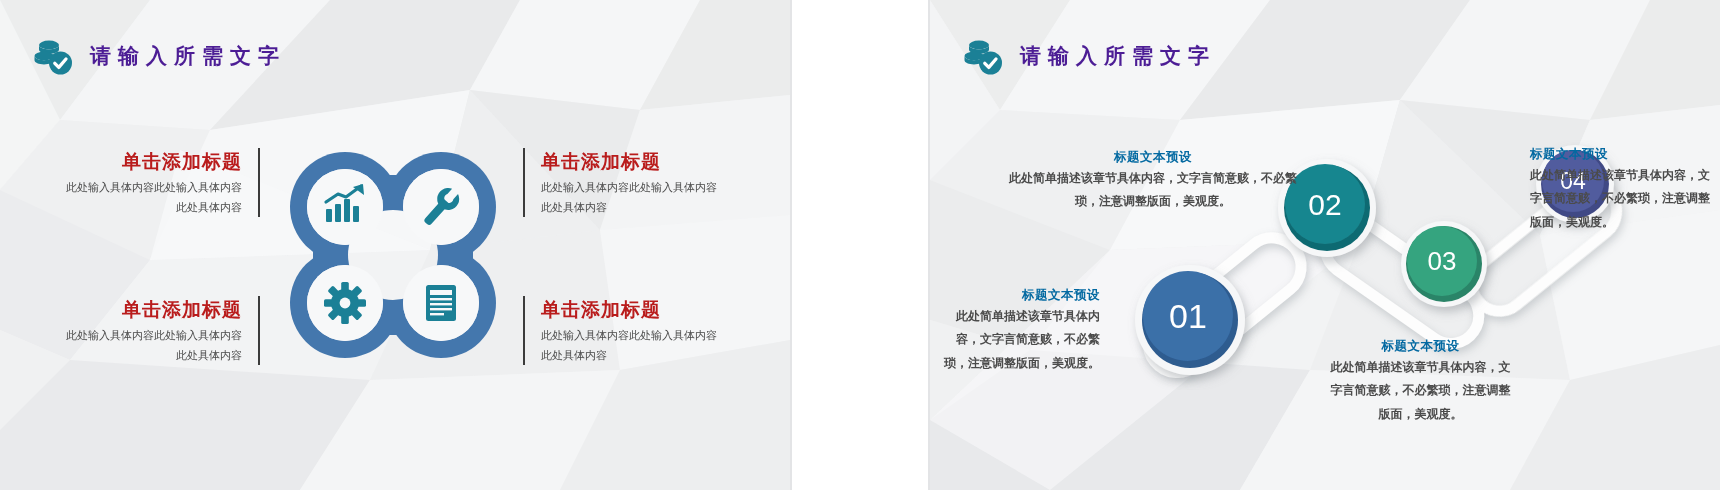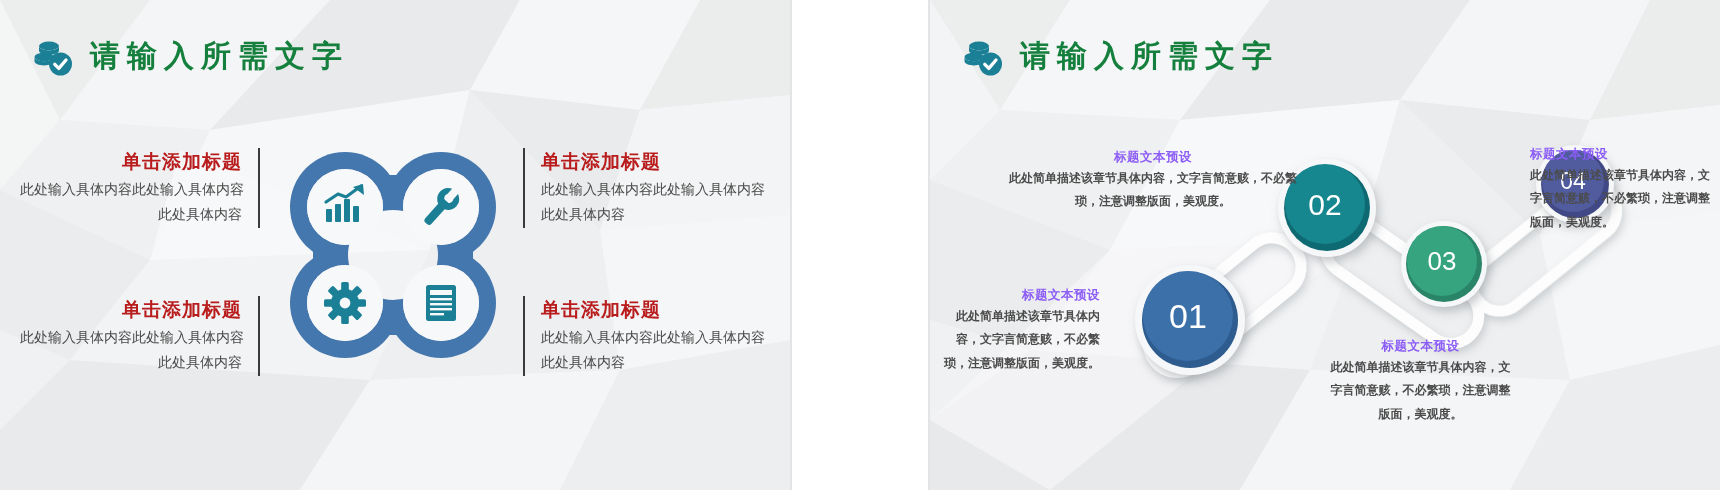--- a/index.html
+++ b/index.html
@@ -24,46 +24,46 @@
   }
   .gutter-edge-l { left: 0px; }
   .gutter-edge-r { right: 0px; }
 
   
   .poly-bg { position:absolute; inset:0; width:100%; height:100%; }
 
   
   .hdr { position:absolute; display:flex; align-items:center; gap:14px; }
   .hdr-title {
-    font-size: 30px; font-weight: 700; color:#15803d;
+    font-size: 21px; font-weight: 700; color:#4c1d95;
     letter-spacing: 7px; white-space: nowrap;
   }
   .coin-icon { width: 44px; height: 40px; flex: none; }
 
   
   .tblock { position:absolute; }
   .tblock .t-title {
     font-size: 19px; font-weight: 700; color:#b91c1c; letter-spacing:1px;
     line-height: 1.5; white-space: nowrap;
   }
   .tblock .t-body {
-    font-size: 14px; color:#4a4a4a; line-height: 1.85; white-space: nowrap;
+    font-size: 11px; color:#4a4a4a; line-height: 1.85; white-space: nowrap;
   }
   .tblock.right-al { text-align: right; padding-right: 16px; border-right: 2.5px solid #3b3b3b; }
   .tblock.left-al  { text-align: left;  padding-left: 16px;  border-left: 2.5px solid #3b3b3b; }
 
   
   .flower { position:absolute; }
 
   
   .chain { position:absolute; }
 
   .ctext { position:absolute; }
   .ctext .c-title {
-    font-size: 12.5px; font-weight: 700; color:#8b5cf6; line-height:1.5;
+    font-size: 12.5px; font-weight: 700; color:#0369a1; line-height:1.5;
     letter-spacing: .5px; white-space:nowrap;
   }
   .ctext .c-body {
     font-size: 12px; color:#4b4b4b; line-height: 1.95; font-weight:700;
   }
   .ctext.c-center { text-align:center; }
   .ctext.c-right  { text-align:right; }
   .ctext.c-left   { text-align:left; }
 </style>
 </head>

